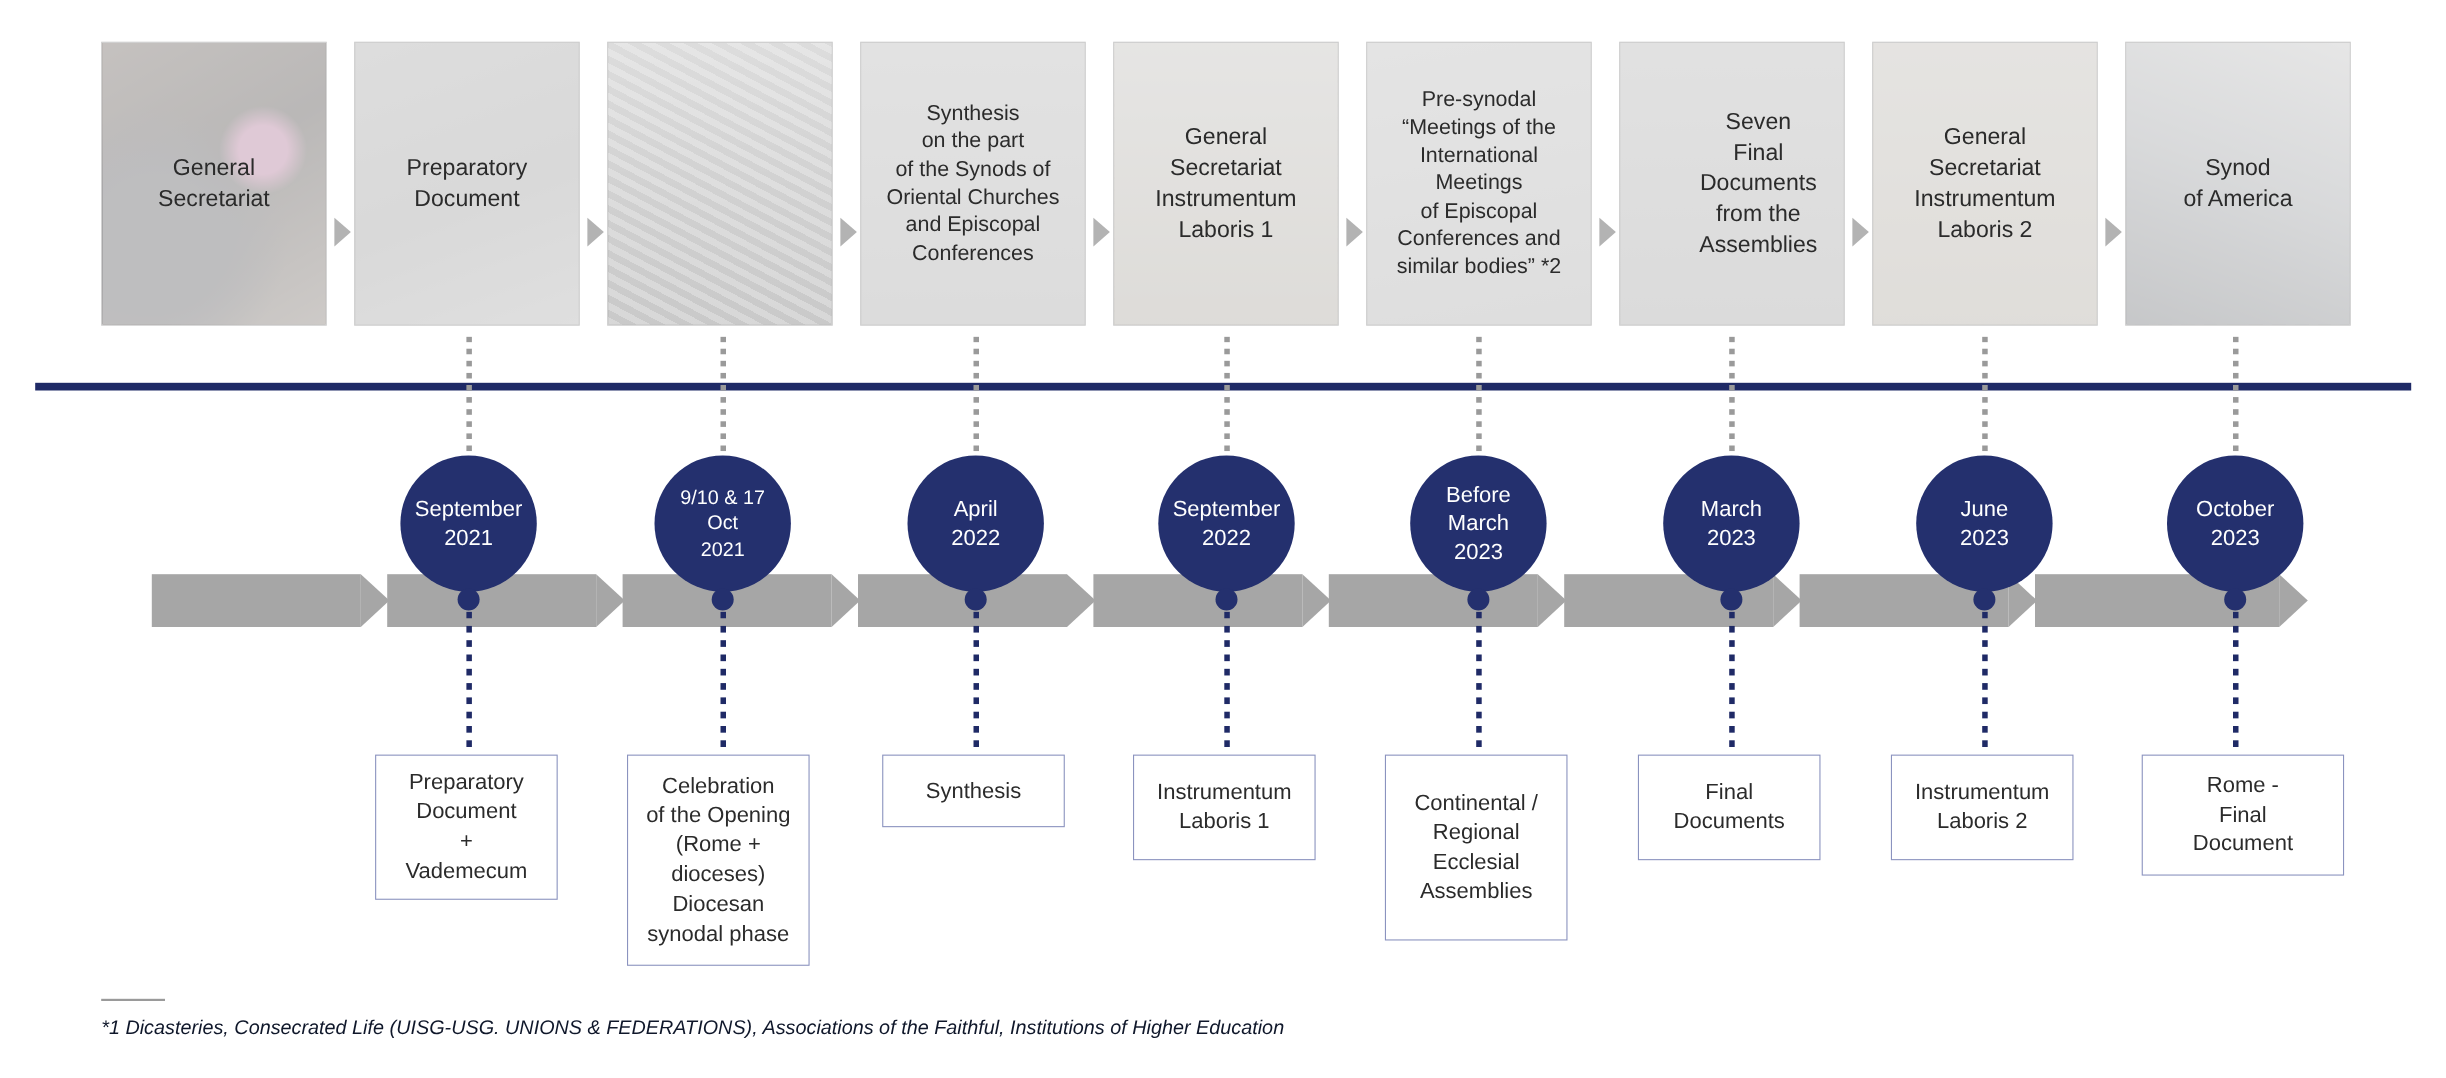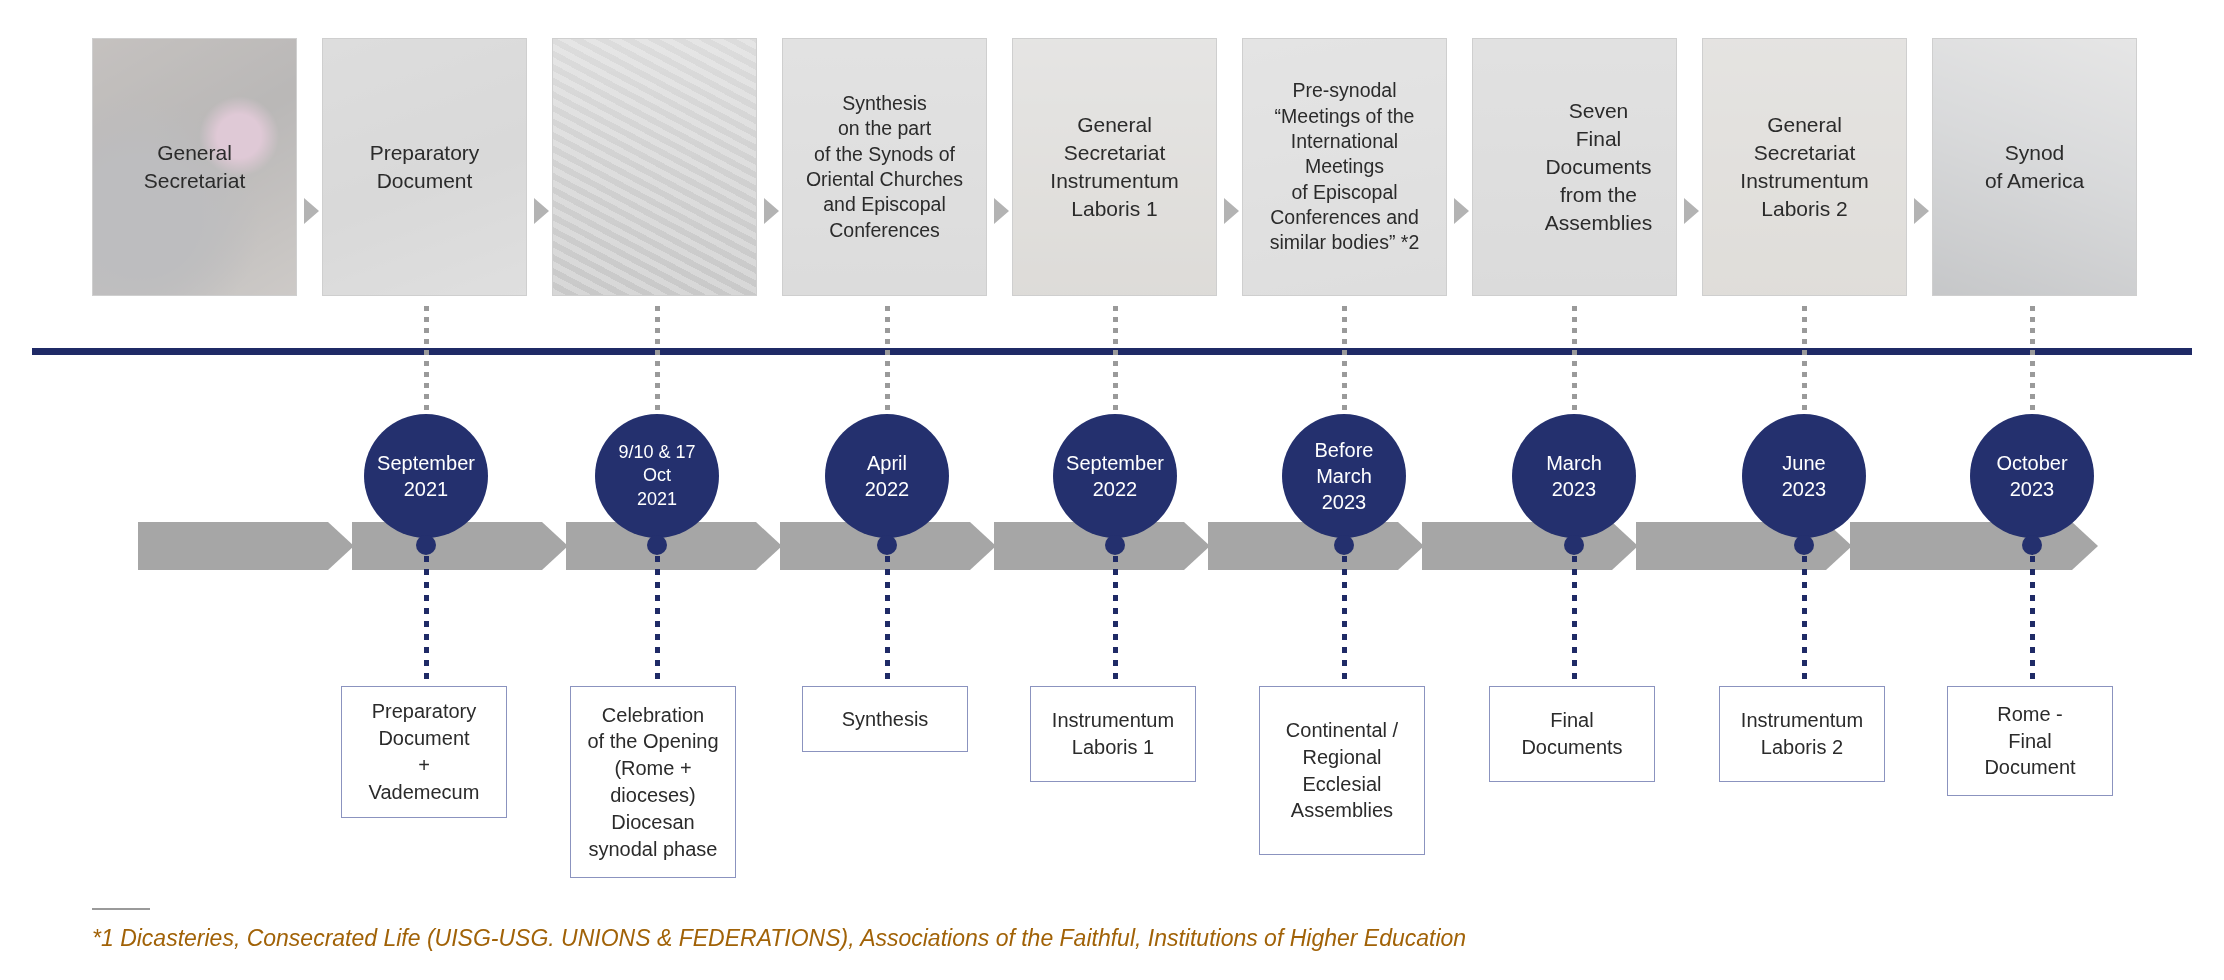--- a/index.html
+++ b/index.html
@@ -194,23 +194,23 @@
     width: 1700px;
   }
   .fn-rule {
     width: 58px;
     height: 2px;
     background: #9a9a9a;
     margin-bottom: 11px;
   }
   .fn-line {
     font-style: italic;
-    font-size: 23px;
+    font-size: 18px;
     line-height: 1.55;
-    color: #a16207;
+    color: #0f172a;
   }
 </style>
 </head>
 <body>
 
 <div id="stage">
 
   <div class="cards-row">
 
     <div class="card" style="left:0px;">
@@ -411,21 +411,21 @@
 Assemblies</span>
   </div>
   <div class="obox" style="left:1489px; top:686px; width:166px; height:96px;">
     <span>Final
 Documents</span>
   </div>
   <div class="obox" style="left:1719px; top:686px; width:166px; height:96px;">
     <span>Instrumentum
 Laboris 2</span>
   </div>
-  <div class="obox" style="left:1947px; top:686px; width:166px; height:110px;">
+  <div class="obox" style="left:1947px; top:686px; width:184px; height:110px;">
     <span>Rome -
 Final
 Document</span>
   </div>
 
   <div class="footnotes">
     <div class="fn-rule"></div>
     <div class="fn-line">*1 Dicasteries, Consecrated Life (UISG-USG. UNIONS &amp; FEDERATIONS), Associations of the Faithful, Institutions of Higher Education</div>
   </div>
 

